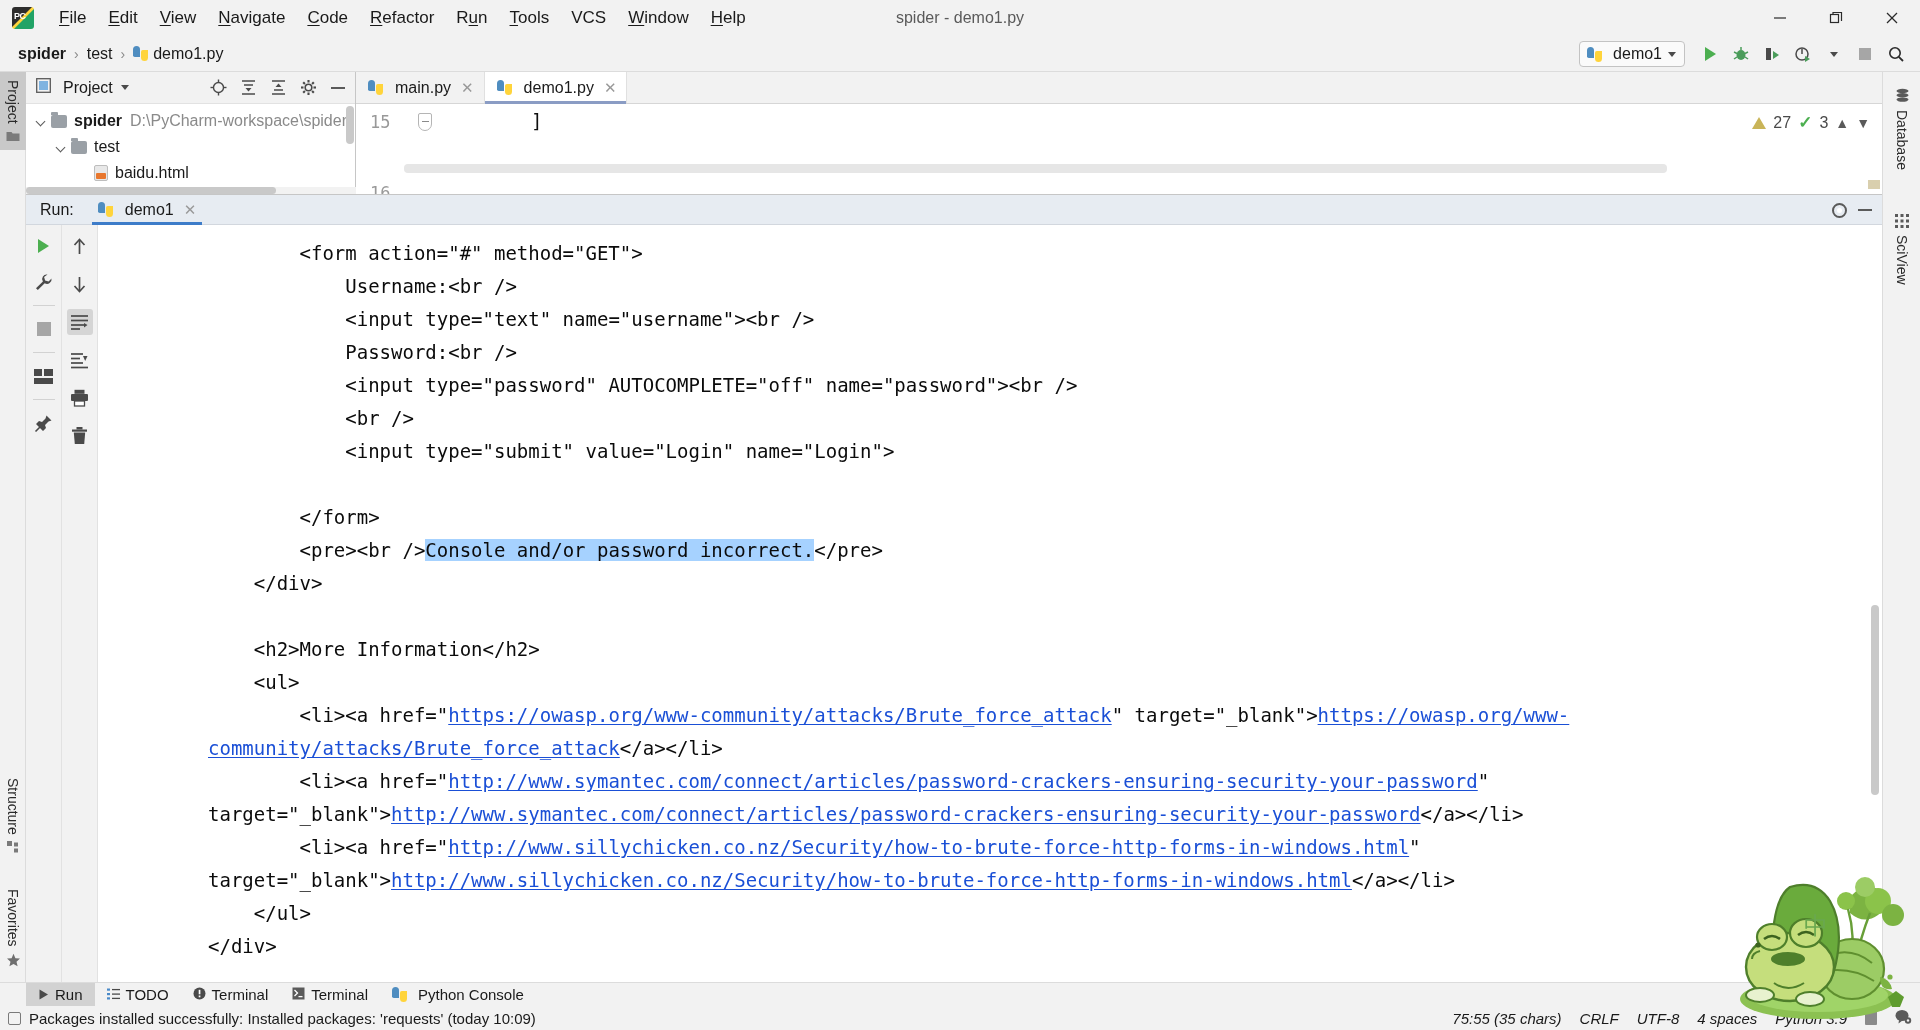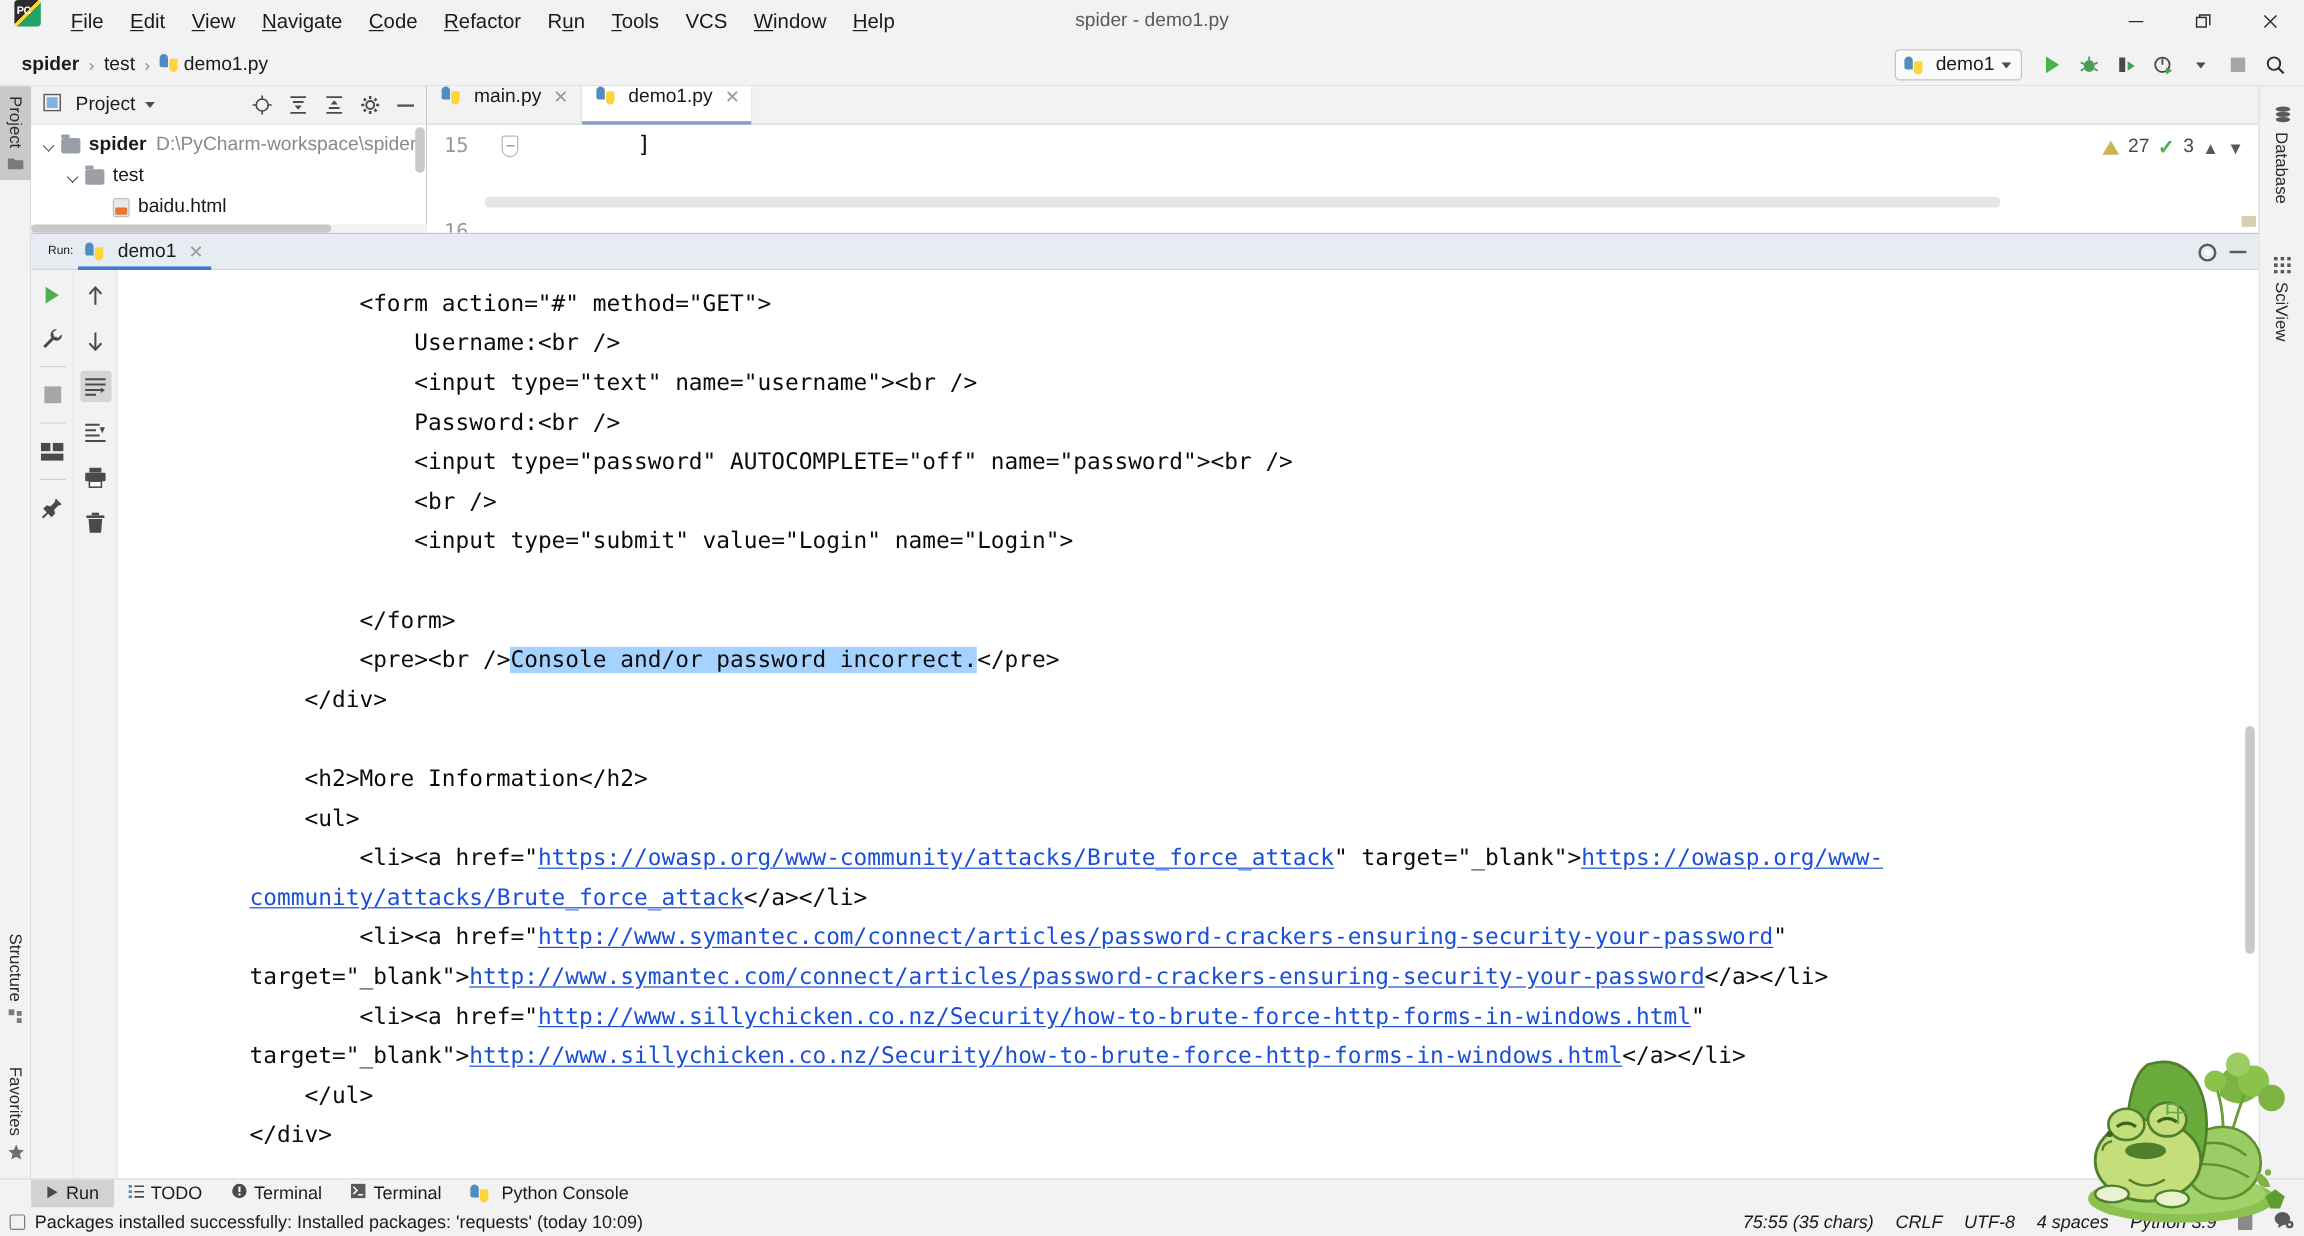--- a/index.html
+++ b/index.html
@@ -11,21 +11,21 @@
     font-size: 17px;
     color: #1a1a1a;
     -webkit-font-smoothing: antialiased;
   }
   #app { position: relative; width: 1920px; height: 1030px; }
 
   
   .titlebar {
     position: absolute; top: 0; left: 0; width: 1920px; height: 36px;
     background: #f2f2f2;
-    display: flex; 
+    display: flex; align-items: center;
   }
   .app-logo {
     width: 22px; height: 22px; margin-left: 12px; margin-right: 14px;
     border-radius: 3px; position: relative; flex: none;
     background: linear-gradient(135deg,#2d2d2d 0%,#2d2d2d 45%,#ffd43b 46%,#ffd43b 54%,#21a366 55%,#21a366 100%);
   }
   .app-logo::after {
     content: "PC"; position: absolute; left: 2px; top: 4px;
     font-size: 9px; color: #fff; font-weight: bold; letter-spacing: -0.5px;
   }
@@ -163,21 +163,21 @@
   
   .editorarea {
     position: absolute; left: 356px; top: 72px; right: 38px; height: 122px;
     background: #fff;
   }
   .tabstrip {
     height: 32px; background: #f2f2f2; display: flex; align-items: stretch;
     border-bottom: 1px solid #d6d6d6;
   }
   .etab {
-    display: flex; gap: 7px; padding: 0 10px 0 12px;
+    display: flex; align-items: center; gap: 7px; padding: 0 10px 0 12px;
     font-size: 16px; border-right: 1px solid #e0e0e0; position: relative;
   }
   .etab.active { background: #fff; }
   .etab.active::after {
     content: ""; position: absolute; left: 0; right: 0; bottom: -1px; height: 3px; background: #8a9cc4;
   }
   .tab-x { color: #999; font-size: 15px; margin-left: 3px; }
   .code-sliver { position: relative; height: 90px; background: #fff; overflow: hidden; }
   .gutter-num {
     position: absolute; left: 14px; top: 8px; color: #999; font-size: 17px;
@@ -226,21 +226,21 @@
 
   
   .runwin {
     position: absolute; left: 26px; top: 194px; right: 38px; bottom: 48px;
     background: #fff; border-top: 1px solid #c6c6c6;
   }
   .run-head {
     height: 30px; background: #e7ecf2; display: flex; align-items: center;
     border-bottom: 1px solid #d2d7de; position: relative;
   }
-  .run-label { font-size: 10px; margin-left: 14px; }
+  .run-label { font-size: 16px; margin-left: 14px; margin-right: 14px; }
   .run-tab {
     display: flex; align-items: center; gap: 7px; padding: 0 10px; height: 30px;
     font-size: 16px; position: relative;
   }
   .run-tab.active::after {
     content: ""; position: absolute; left: 4px; right: 4px; bottom: 0; height: 3px; background: #3d7cc9;
   }
   .run-head-right {
     position: absolute; right: 6px; top: 0; height: 30px; display: flex; align-items: center; gap: 4px;
   }

